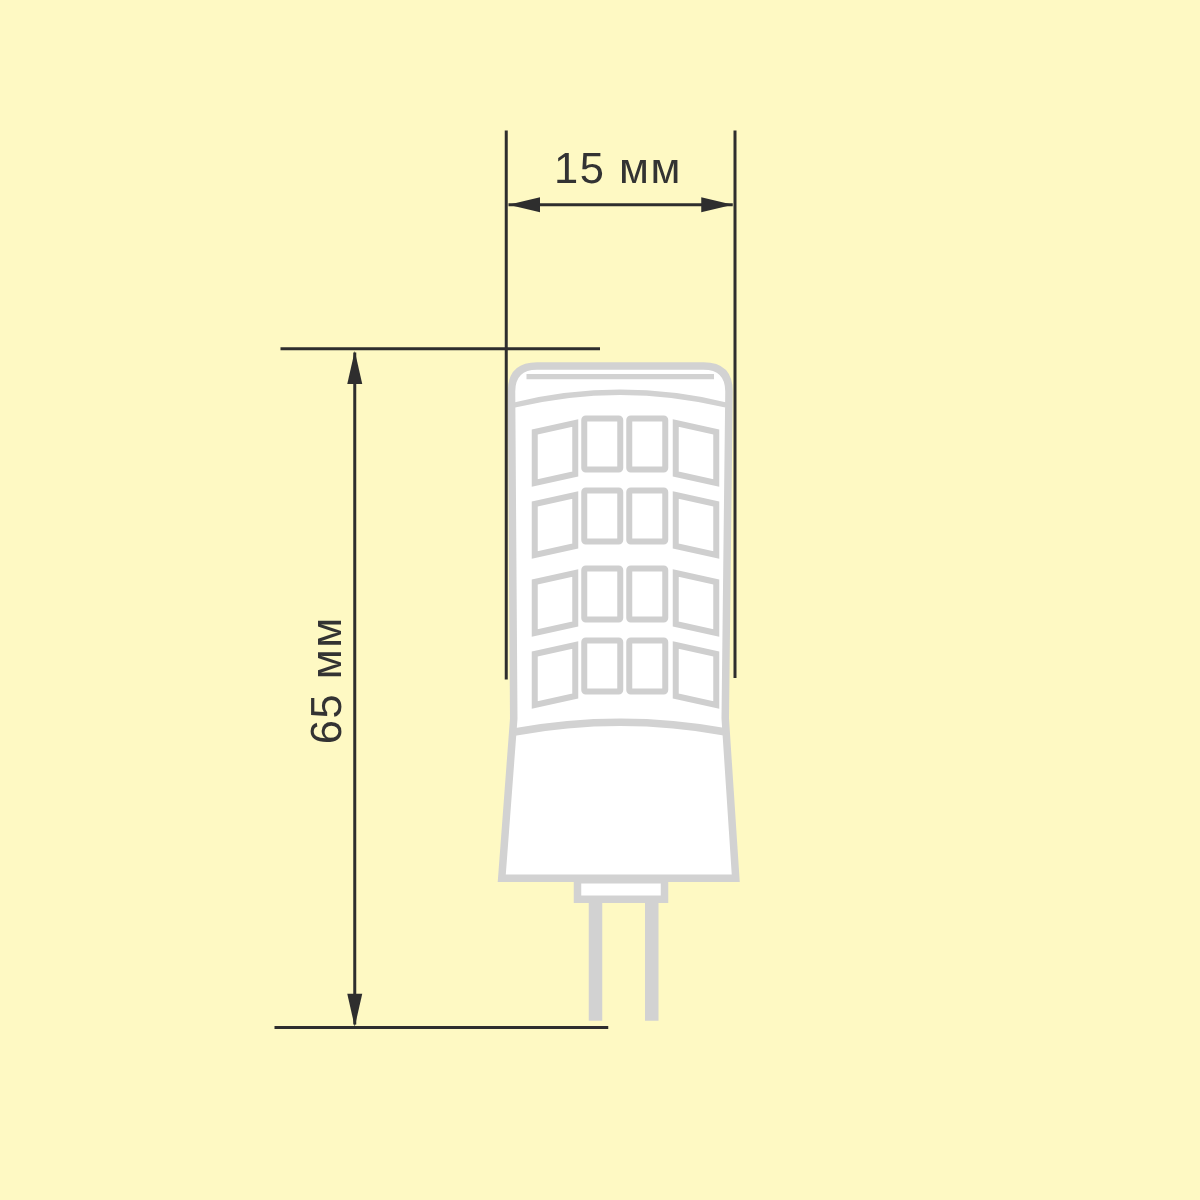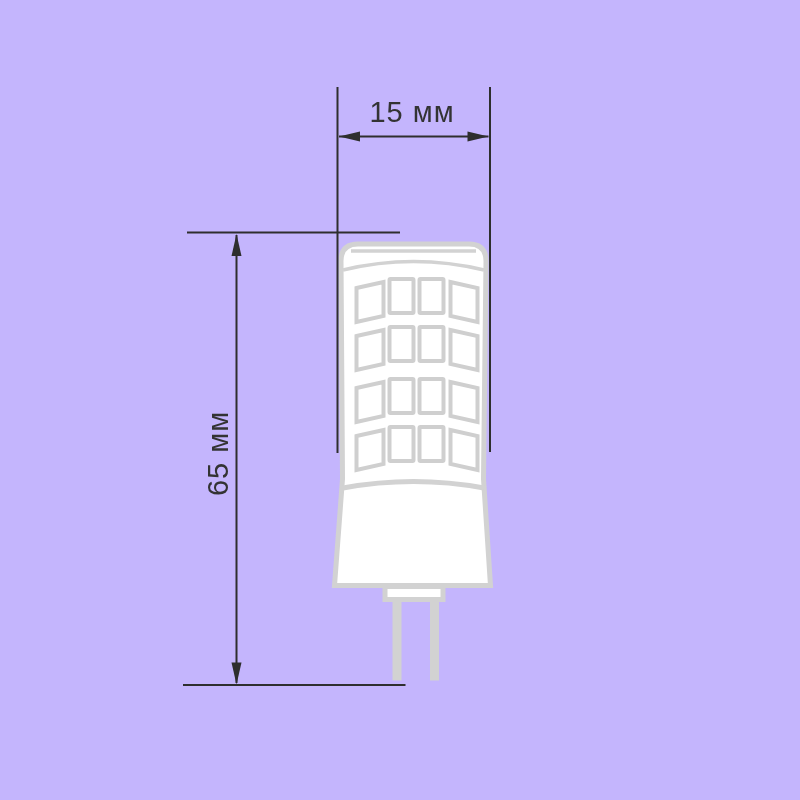--- a/index.html
+++ b/index.html
@@ -1,20 +1,20 @@
 <!DOCTYPE html>
 <html><head>
 <meta charset="utf-8">
 <style>
   html, body { margin: 0; padding: 0; background: #ffffff; }
   .stage {
     position: relative;
     width: 800px;
     height: 800px;
-    background: #c4b5fd;
+    background: #fef9c3;
     overflow: hidden;
     font-family: "Liberation Sans", sans-serif;
   }
   svg { display: block; }
   .bulb-stroke  { stroke: #d2d2d2; fill: #ffffff; }
   .bulb-fill    { fill: #d2d2d2; stroke: none; }
   .bulb-line    { stroke: #d2d2d2; fill: none; }
   .led-chip     { stroke: #cfcfcf; fill: #ffffff; stroke-width: 4; }
   .dim-line     { stroke: #2e2e2e; stroke-width: 2; fill: none; }
   .dim-arrow    { fill: #2e2e2e; stroke: none; }

